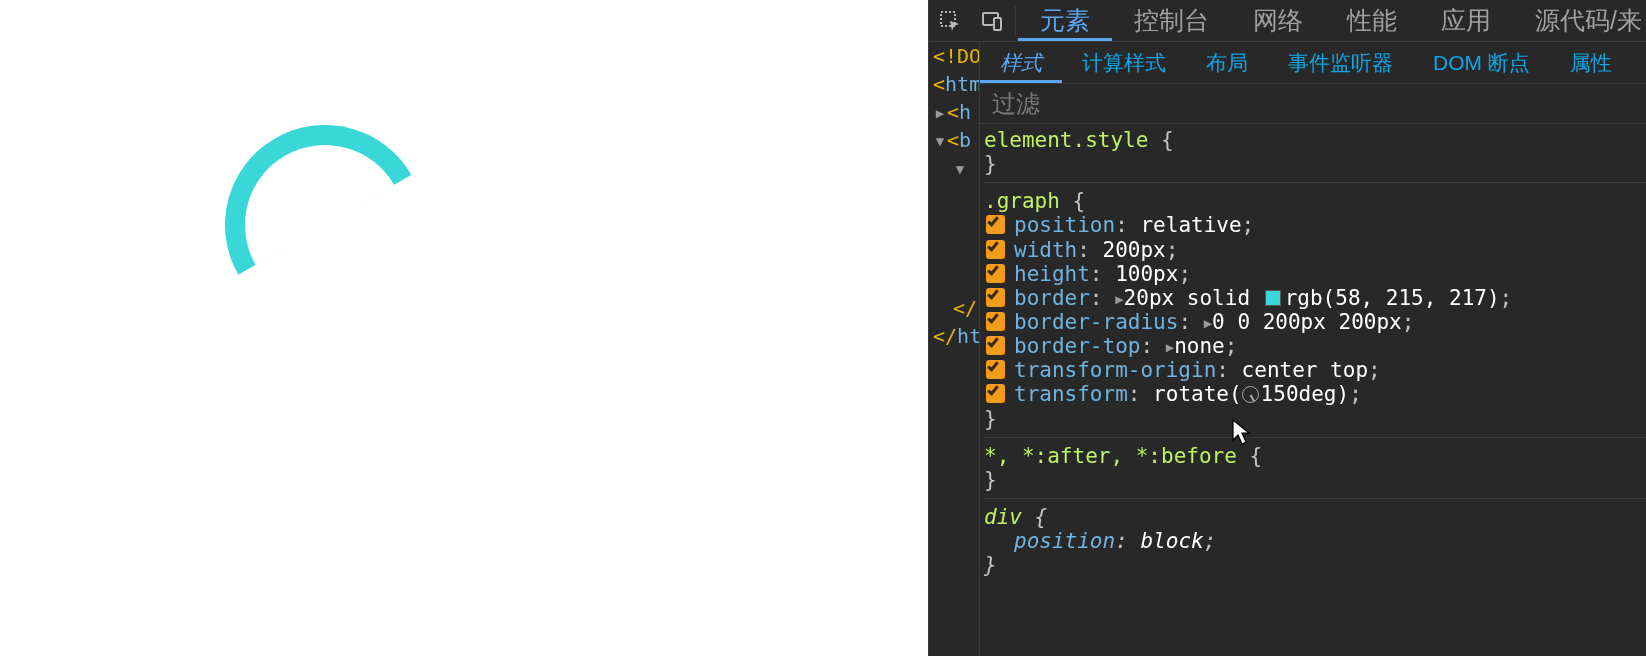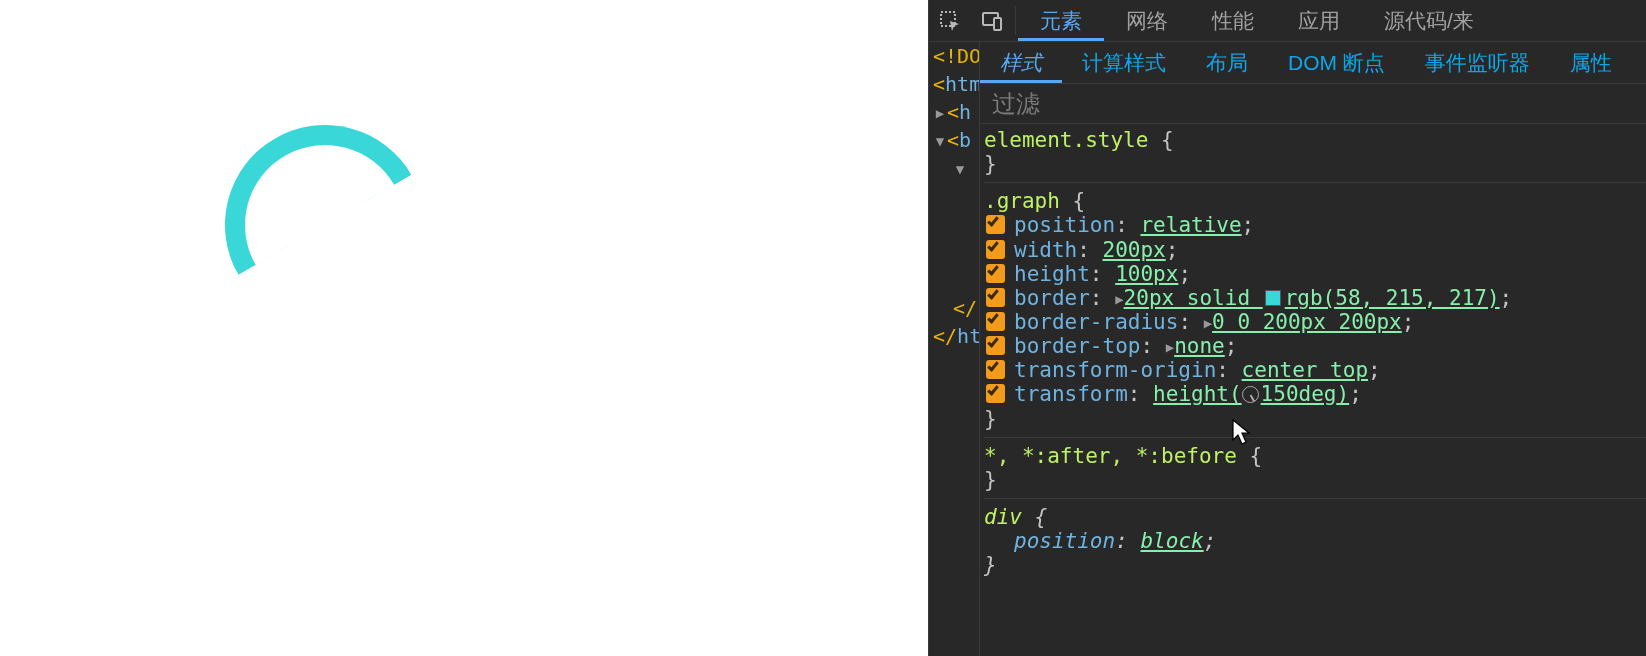--- a/index.html
+++ b/index.html
@@ -66,21 +66,21 @@
     width:1px;
     background:#3a3a3a;
     margin:6px 2px;
   }
   .toolbar .main-tab{
     padding:0 22px;
     display:flex;
     align-items:center;
     color:#a0a0a0;
     cursor:pointer;
-    font-size:21px;
+    font-size:25px;
   }
   .toolbar .main-tab.active{
     color:#5aa6f2;
     border-bottom:3px solid #5aa6f2;
     padding-top:3px;
   }
 
   
   .body-split{
     flex:1;
@@ -197,21 +197,21 @@
   .decl .chk:after{
     content:"";
     position:absolute;
     left:4px;top:0px;
     width:6px;height:11px;
     border:solid #3a2a00;
     border-width:0 3px 3px 0;
     transform:rotate(40deg);
   }
   .prop{color:#6fb3e0;}
-  .val{color:#86efac;text-decoration:underline;}
+  .val{color:#ffffff;}
   .punc{color:#c4c4c4;}
   .expand{
     color:#9a9a9a;
     font-size:14px;
     display:inline-block;
     vertical-align:1px;
   }
   .swatch{
     display:inline-block;
     width:16px;height:16px;
@@ -264,20 +264,21 @@
         </svg>
     </div>
     <div class="tb-icon">
       <svg width="22" height="22" viewBox="0 0 22 22">
           <rect x="2" y="3" width="15" height="12" rx="1" fill="none" stroke="#b8b8b8" stroke-width="2"></rect>
           <rect x="13" y="8" width="7" height="12" rx="1" fill="#282828" stroke="#b8b8b8" stroke-width="2"></rect>
         </svg>
     </div>
     <div class="tb-sep"></div>
     <div class="main-tab active">元素</div>
+    <div class="main-tab">控制台</div>
     <div class="main-tab">网络</div>
     <div class="main-tab">性能</div>
     <div class="main-tab">应用</div>
     <div class="main-tab">源代码/来</div>
   </div>
 
   <div class="body-split">
 
     <div class="dom-strip">
       <div class="line"><span class="tag-punc">&lt;!DO</span></div>
@@ -288,22 +289,22 @@
       <div style="height:112px"></div>
       <div class="line pad1" style="margin-left:20px"><span class="tag-punc">&lt;/</span></div>
       <div class="line"><span class="tag-punc">&lt;/</span><span class="tag-name">ht</span></div>
     </div>
 
     <div class="styles-panel">
       <div class="subtabs">
         <div class="subtab active">样式</div>
         <div class="subtab">计算样式</div>
         <div class="subtab">布局</div>
+        <div class="subtab">事件监听器</div>
         <div class="subtab">DOM 断点</div>
-        <div class="subtab">事件监听器</div>
         <div class="subtab">属性</div>
       </div>
 
       <div class="filter-row">
         <input class="filter-input" placeholder="过滤" style="">
       </div>
 
       <div class="rules">
 
         <div class="rule">
@@ -321,21 +322,21 @@
           <div class="decl"><span class="chk"></span><span class="prop">height</span><span class="punc">: </span><span class="val">100px</span><span class="punc">;</span></div>
 
           <div class="decl"><span class="chk"></span><span class="prop">border</span><span class="punc">: </span><span class="expand">▶ </span><span class="val">20px solid </span><span class="swatch" style="background:#3ad7d9"></span><span class="val">rgb(58, 215, 217)</span><span class="punc">;</span></div>
 
           <div class="decl"><span class="chk"></span><span class="prop">border-radius</span><span class="punc">: </span><span class="expand">▶ </span><span class="val">0 0 200px 200px</span><span class="punc">;</span></div>
 
           <div class="decl"><span class="chk"></span><span class="prop">border-top</span><span class="punc">: </span><span class="expand">▶ </span><span class="val">none</span><span class="punc">;</span></div>
 
           <div class="decl"><span class="chk"></span><span class="prop">transform-origin</span><span class="punc">: </span><span class="val">center top</span><span class="punc">;</span></div>
 
-          <div class="decl"><span class="chk"></span><span class="prop">transform</span><span class="punc">: </span><span class="val">height(</span><span class="rotate-widget"></span><span class="val">150deg</span><span class="val">)</span><span class="punc">;</span></div>
+          <div class="decl"><span class="chk"></span><span class="prop">transform</span><span class="punc">: </span><span class="val">rotate(</span><span class="rotate-widget"></span><span class="val">150deg</span><span class="val">)</span><span class="punc">;</span></div>
 
           <div><span class="brace">}</span></div>
         </div>
 
         <div class="rule">
           <div><span class="selector">*, *:after, *:before</span> <span class="brace">{</span></div>
           <div><span class="brace">}</span></div>
         </div>
 
         <div class="rule italic" style="border-bottom:none">

